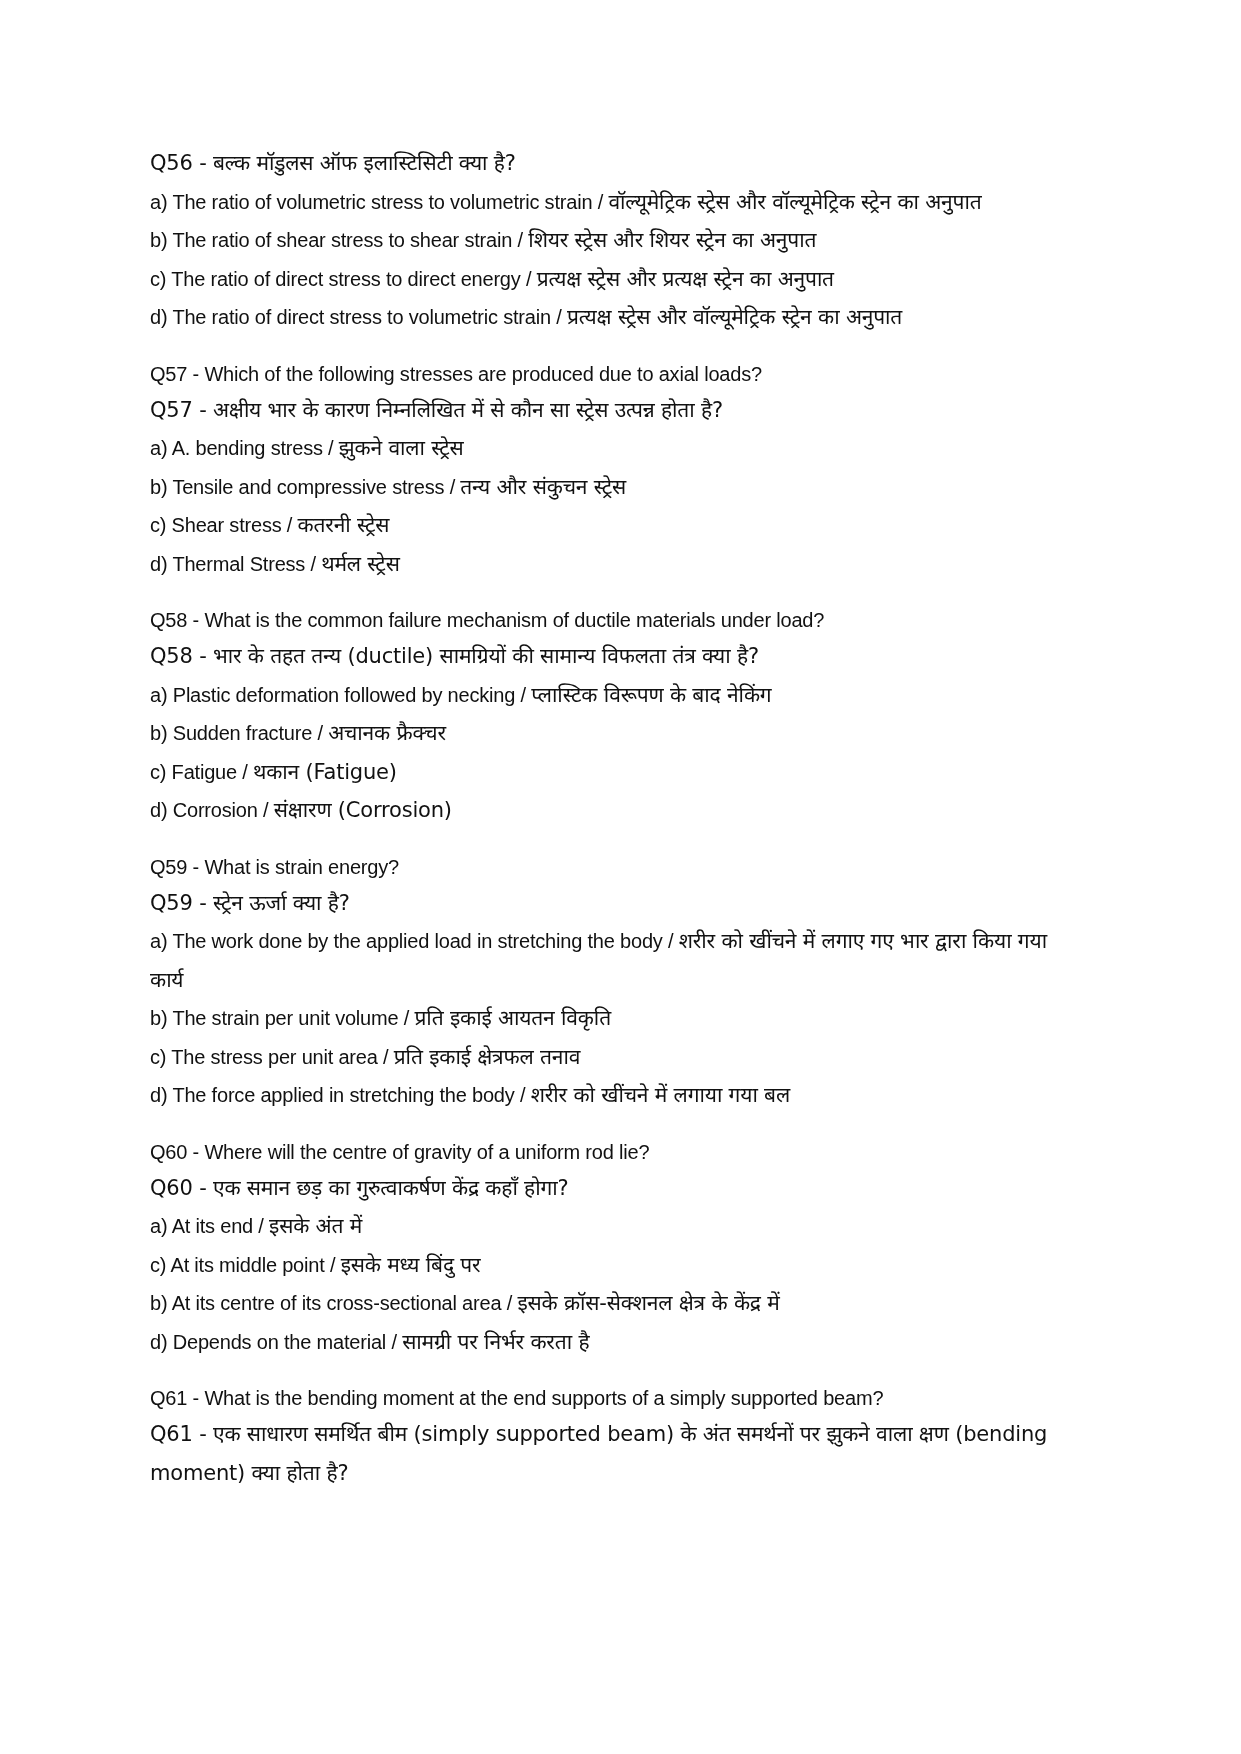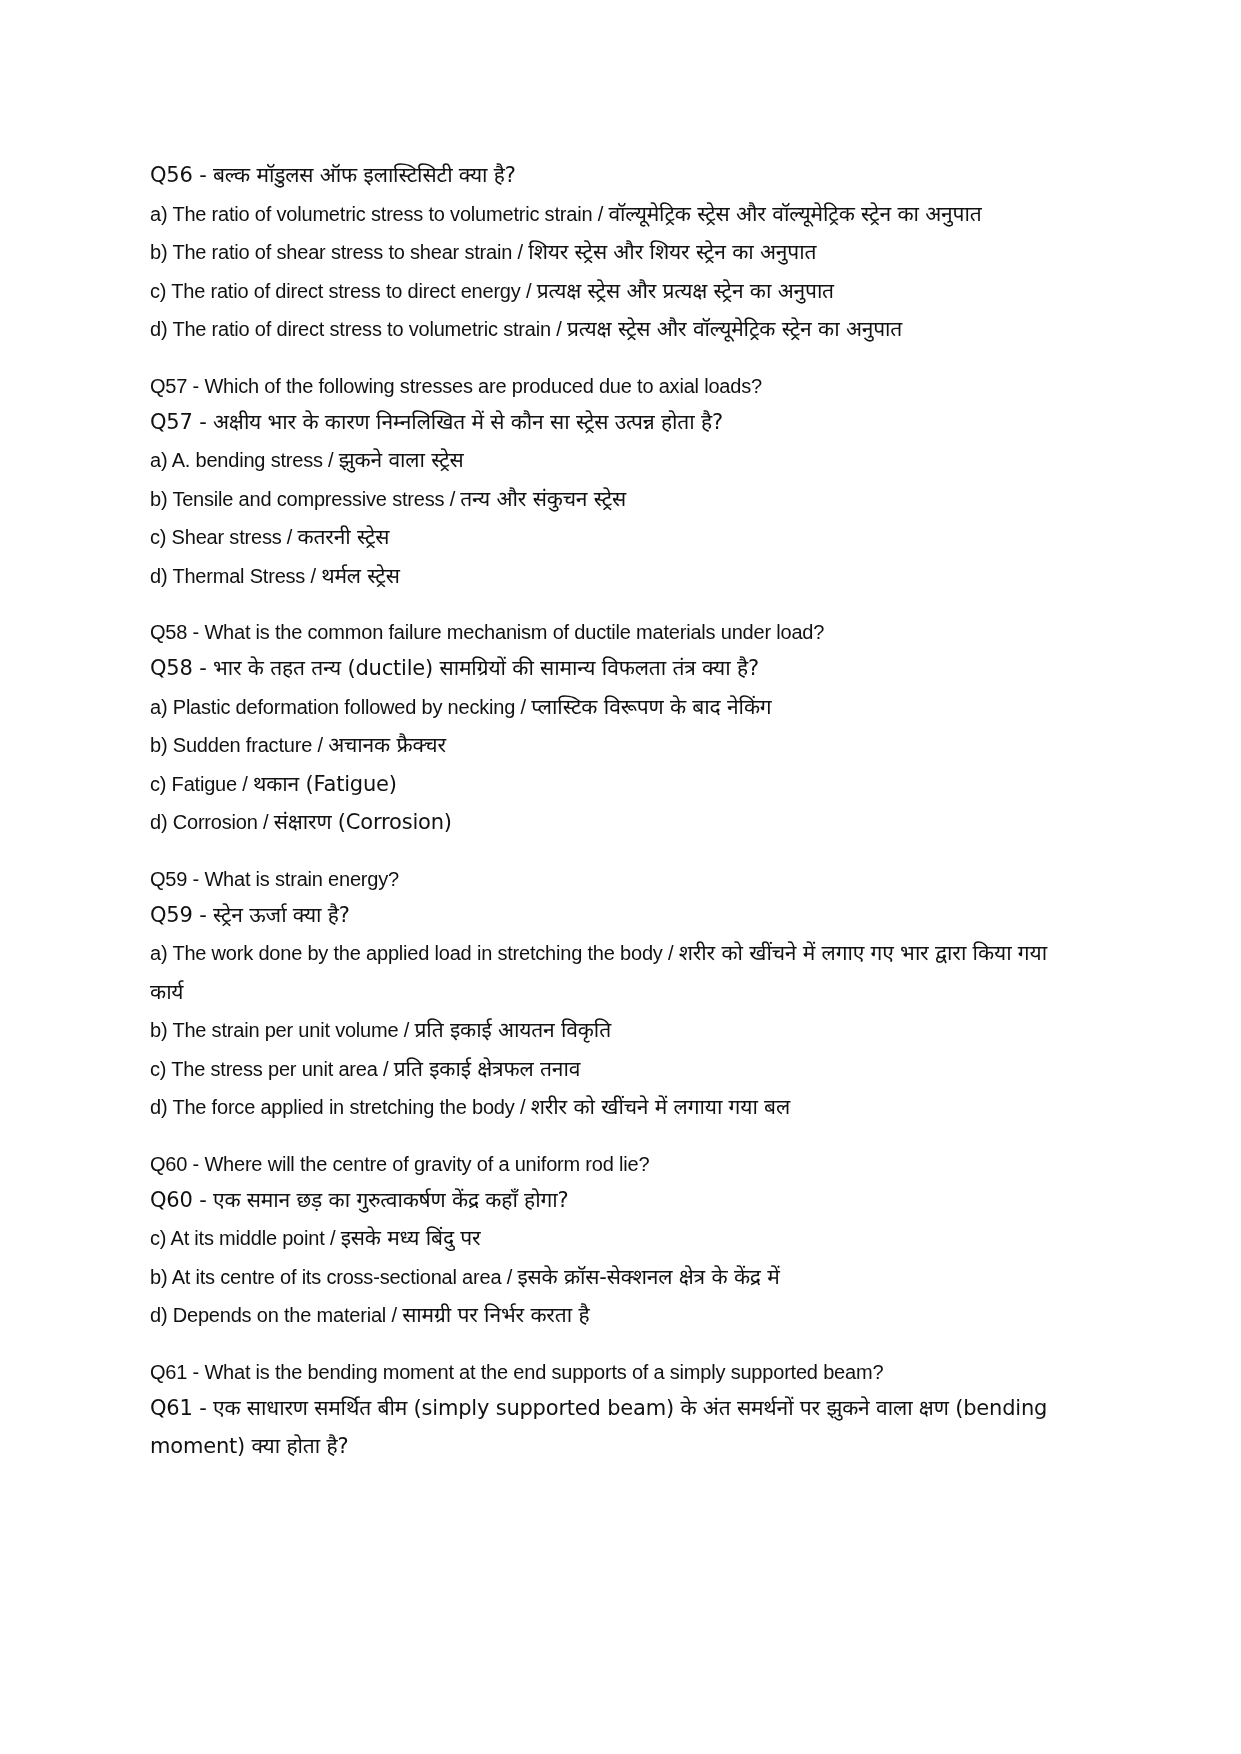--- a/index.html
+++ b/index.html
@@ -11,21 +11,21 @@
       width: 1241px;
       height: 1754px;
       position: relative;
       overflow: hidden;
       font-family: "Liberation Sans", "DejaVu Sans", sans-serif;
       color: #111111;
     }
     .page {
       position: absolute;
       left: 150px;
-      top: 156px;
+      top: 144px;
       width: 930px;
     }
     .question {
       margin-bottom: 20px;
     }
     .line {
       font-size: 20px;
       line-height: 38.5px;
       white-space: normal;
       letter-spacing: -0.2px;
@@ -74,20 +74,21 @@
     <div class="line hi">Q59 - स्ट्रेन ऊर्जा क्या है?</div>
     <div class="line"><span>a) The work done by the applied load in stretching the body / </span><span class="hi">शरीर को खींचने में लगाए गए भार द्वारा किया गया कार्य</span></div>
     <div class="line"><span>b) The strain per unit volume / </span><span class="hi">प्रति इकाई आयतन विकृति</span></div>
     <div class="line"><span>c) The stress per unit area / </span><span class="hi">प्रति इकाई क्षेत्रफल तनाव</span></div>
     <div class="line"><span>d) The force applied in stretching the body / </span><span class="hi">शरीर को खींचने में लगाया गया बल</span></div>
   </div>
 
   <div class="question">
     <div class="line q-en">Q60 - Where will the centre of gravity of a uniform rod lie?</div>
     <div class="line hi">Q60 - एक समान छड़ का गुरुत्वाकर्षण केंद्र कहाँ होगा?</div>
+    <div class="line"><span>a) At its end / </span><span class="hi">इसके अंत में</span></div>
     <div class="line"><span>c) At its middle point / </span><span class="hi">इसके मध्य बिंदु पर</span></div>
     <div class="line"><span>b) At its centre of its cross-sectional area / </span><span class="hi">इसके क्रॉस-सेक्शनल क्षेत्र के केंद्र में</span></div>
     <div class="line"><span>d) Depends on the material / </span><span class="hi">सामग्री पर निर्भर करता है</span></div>
   </div>
 
   <div class="question">
     <div class="line q-en">Q61 - What is the bending moment at the end supports of a simply supported beam?</div>
     <div class="line hi">Q61 - एक साधारण समर्थित बीम (simply supported beam) के अंत समर्थनों पर झुकने वाला क्षण (bending moment) क्या होता है?</div>
   </div>
 

